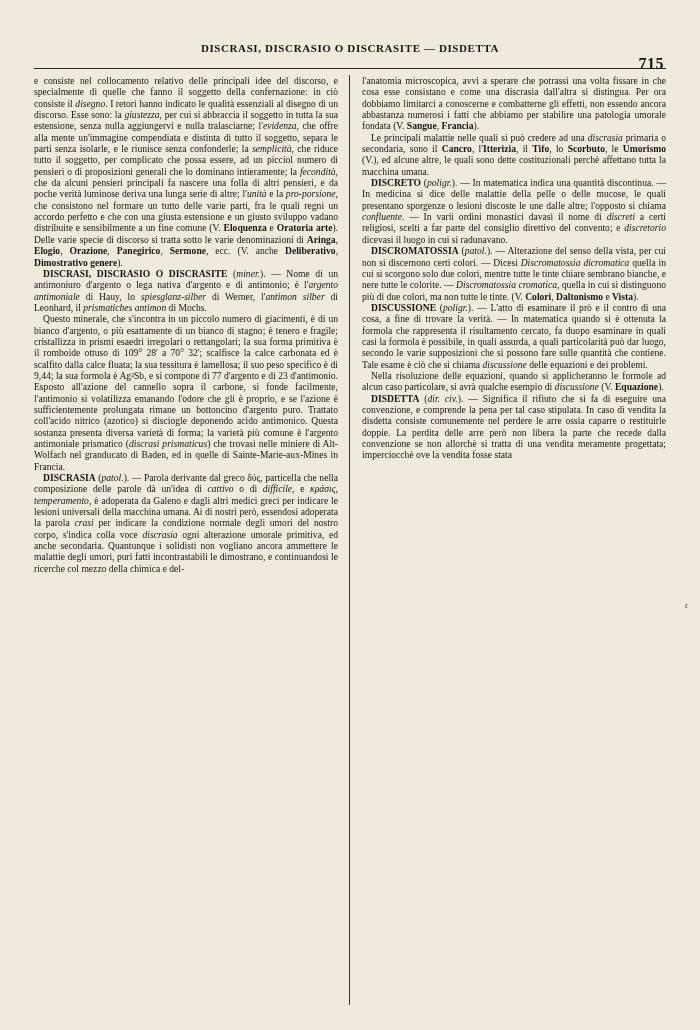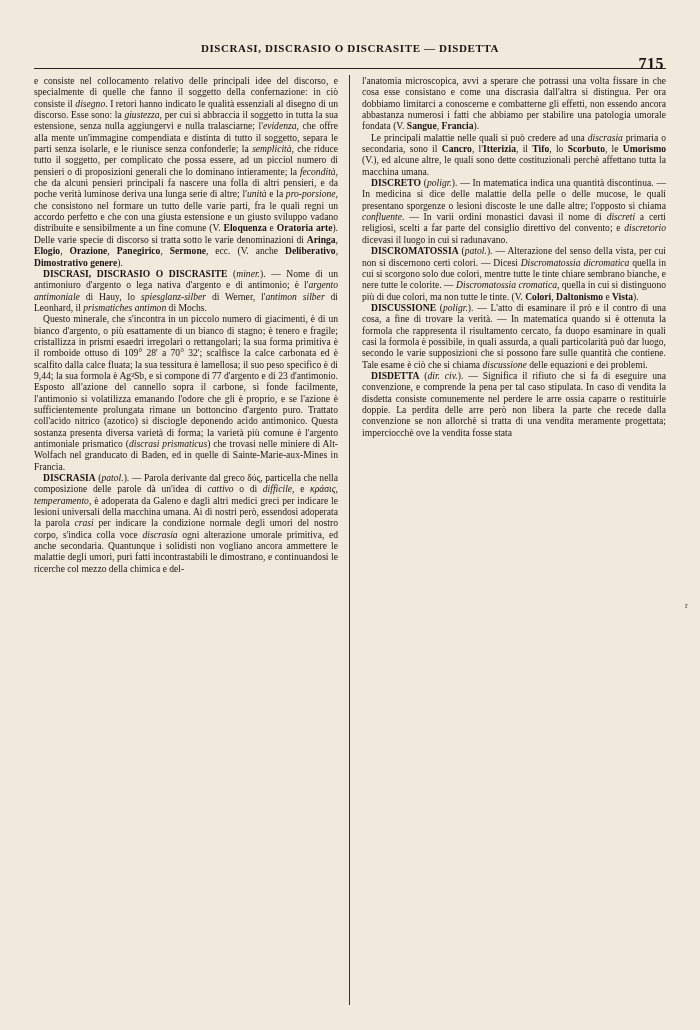--- a/index.html
+++ b/index.html
@@ -103,18 +103,19 @@
       <p><span class="sc">DISCRASI, DISCRASIO O DISCRASITE</span> (<i>miner.</i>). — Nome di un antimoniuro d'argento o lega nativa d'argento e di antimonio; è l'<i>argento antimoniale</i> di Hauy, lo <i>spiesglanz-silber</i> di Werner, l'<i>antimon silber</i> di Leonhard, il <i>prismatiches antimon</i> di Mochs.</p>
       <p>Questo minerale, che s'incontra in un piccolo numero di giacimenti, è di un bianco d'argento, o più esattamente di un bianco di stagno; è tenero e fragile; cristallizza in prismi esaedri irregolari o rettangolari; la sua forma primitiva è il romboide ottuso di 109° 28' a 70° 32'; scalfisce la calce carbonata ed è scalfito dalla calce fluata; la sua tessitura è lamellosa; il suo peso specifico è di 9,44; la sua formola è Ag²Sb, e si compone di 77 d'argento e di 23 d'antimonio. Esposto all'azione del cannello sopra il carbone, si fonde facilmente, l'antimonio si volatilizza emanando l'odore che gli è proprio, e se l'azione è sufficientemente prolungata rimane un bottoncino d'argento puro. Trattato coll'acido nitrico (azotico) si disciogle deponendo acido antimonico. Questa sostanza presenta diversa varietà di forma; la varietà più comune è l'argento antimoniale prismatico (<i>discrasi prismaticus</i>) che trovasi nelle miniere di Alt-Wolfach nel granducato di Baden, ed in quelle di Sainte-Marie-aux-Mines in Francia.</p>
       <p><span class="sc">DISCRASIA</span> (<i>patol.</i>). — Parola derivante dal greco δύς, particella che nella composizione delle parole dà un'idea di <i>cattivo</i> o di <i>difficile</i>, e <i>κράσις</i>, <i>temperamento</i>, è adoperata da Galeno e dagli altri medici greci per indicare le lesioni universali della macchina umana. Ai dì nostri però, essendosi adoperata la parola <i>crasi</i> per indicare la condizione normale degli umori del nostro corpo, s'indica colla voce <i>discrasia</i> ogni alterazione umorale primitiva, ed anche secondaria. Quantunque i solidisti non vogliano ancora ammettere le malattie degli umori, puri fatti incontrastabili le dimostrano, e continuandosi le ricerche col mezzo della chimica e del-</p>
     </div>
     <div class="col right">
       <p class="noindent">l'anatomia microscopica, avvi a sperare che potrassi una volta fissare in che cosa esse consistano e come una discrasia dall'altra si distingua. Per ora dobbiamo limitarci a conoscerne e combatterne gli effetti, non essendo ancora abbastanza numerosi i fatti che abbiamo per stabilire una patologia umorale fondata (V. <b>Sangue</b>, <b>Francia</b>).</p>
       <p>Le principali malattie nelle quali si può credere ad una <i>discrasia</i> primaria o secondaria, sono il <b>Cancro</b>, l'<b>Itterizia</b>, il <b>Tifo</b>, lo <b>Scorbuto</b>, le <b>Umorismo</b> (V.), ed alcune altre, le quali sono dette costituzionali perchè affettano tutta la macchina umana.</p>
       <p><span class="sc">DISCRETO</span> (<i>poligr.</i>). — In matematica indica una quantità discontinua. — In medicina si dice delle malattie della pelle o delle mucose, le quali presentano sporgenze o lesioni discoste le une dalle altre; l'opposto si chiama <i>confluente</i>. — In varii ordini monastici davasi il nome di <i>discreti</i> a certi religiosi, scelti a far parte del consiglio direttivo del convento; e <i>discretorio</i> dicevasi il luogo in cui si radunavano.</p>
       <p><span class="sc">DISCROMATOSSIA</span> (<i>patol.</i>). — Alterazione del senso della vista, per cui non si discernono certi colori. — Dicesi <i>Discromatossia dicromatica</i> quella in cui si scorgono solo due colori, mentre tutte le tinte chiare sembrano bianche, e nere tutte le colorite. — <i>Discromatossia cromatica</i>, quella in cui si distinguono più di due colori, ma non tutte le tinte. (V. <b>Colori</b>, <b>Daltonismo</b> e <b>Vista</b>).</p>
       <p><span class="sc">DISCUSSIONE</span> (<i>poligr.</i>). — L'atto di esaminare il prò e il contro di una cosa, a fine di trovare la verità. — In matematica quando si è ottenuta la formola che rappresenta il risultamento cercato, fa duopo esaminare in quali casi la formola è possibile, in quali assurda, a quali particolarità può dar luogo, secondo le varie supposizioni che si possono fare sulle quantità che contiene. Tale esame è ciò che si chiama <i>discussione</i> delle equazioni e dei problemi.</p>
+      <p>Nella risoluzione delle equazioni, quando si applicheranno le formole ad alcun caso particolare, si avrà qualche esempio di <i>discussione</i> (V. <b>Equazione</b>).</p>
       <p><span class="sc">DISDETTA</span> (<i>dir. civ.</i>). — Significa il rifiuto che si fa di eseguire una convenzione, e comprende la pena per tal caso stipulata. In caso di vendita la disdetta consiste comunemente nel perdere le arre ossia caparre o restituirle doppie. La perdita delle arre però non libera la parte che recede dalla convenzione se non allorchè si tratta di una vendita meramente progettata; imperciocchè ove la vendita fosse stata</p>
     </div>
   </div>
 
   <div class="sidemark">r</div>
 </div>
 
 </body></html>

